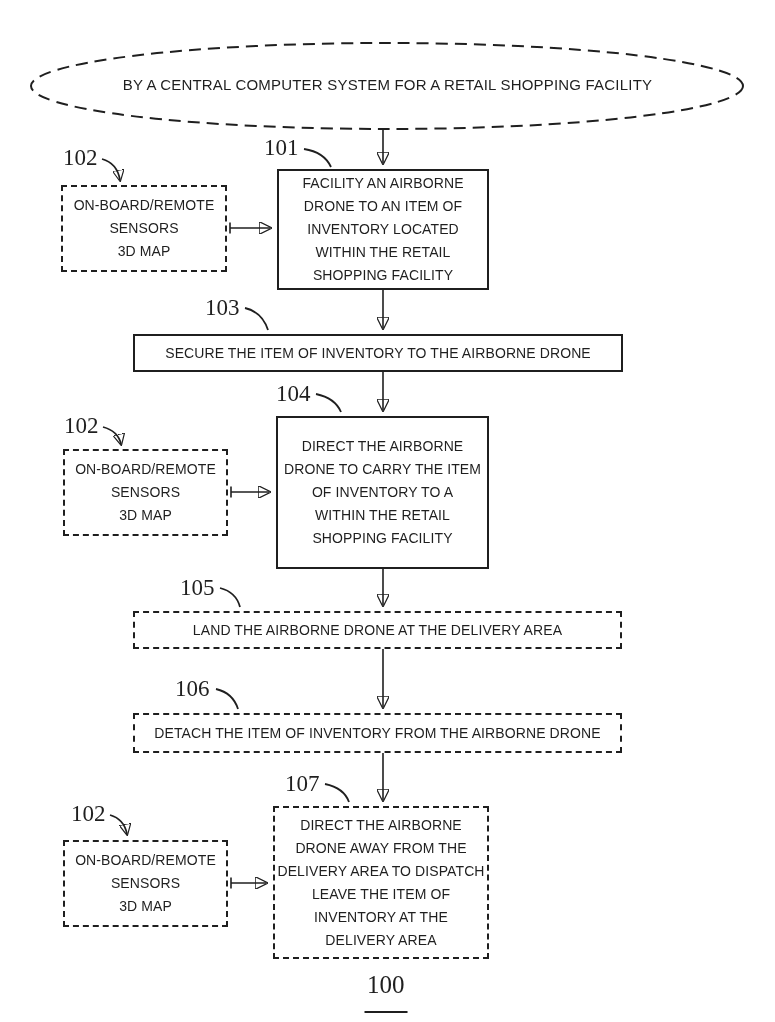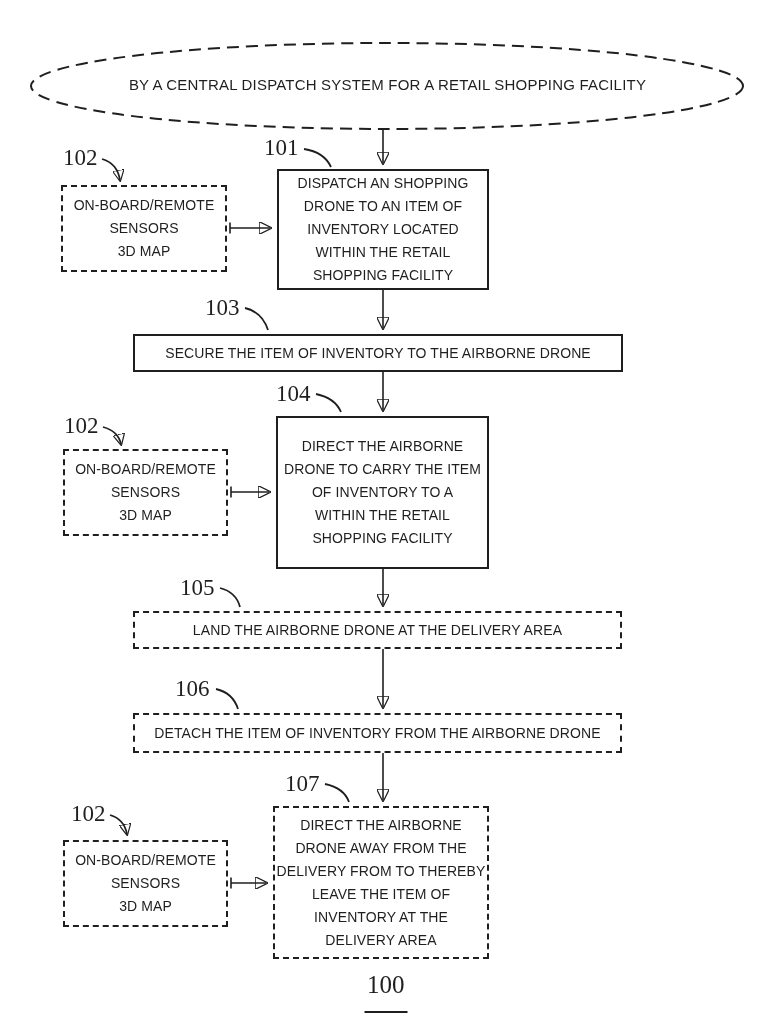--- a/index.html
+++ b/index.html
@@ -80,35 +80,35 @@
     <path d="M102,159 Q117,163 120,180" stroke-width="1.8" marker-end="url(#ahs)"></path>
     <path d="M245,308 Q262,312 268,330" stroke-width="1.8"></path>
     <path d="M316,394 Q335,398 341,412" stroke-width="1.8"></path>
     <path d="M103,427 Q118,431 121,444" stroke-width="1.8" marker-end="url(#ahs)"></path>
     <path d="M220,588 Q236,592 240,607" stroke-width="1.8"></path>
     <path d="M216,689 Q233,693 238,709" stroke-width="1.8"></path>
     <path d="M325,784 Q344,788 349,802" stroke-width="1.8"></path>
     <path d="M110,815 Q124,819 127,834" stroke-width="1.8" marker-end="url(#ahs)"></path>
   </svg>
 
-  <div class="oval-text">BY A CENTRAL DISPATCH SYSTEM FOR A RETAIL SHOPPING FACILITY</div>
+  <div class="oval-text">BY A CENTRAL COMPUTER SYSTEM FOR A RETAIL SHOPPING FACILITY</div>
 
   <div class="ref" style="left:264px;top:136px;">101</div>
   <div class="ref" style="left:63px;top:146px;">102</div>
   <div class="ref" style="left:205px;top:296px;">103</div>
   <div class="ref" style="left:276px;top:382px;">104</div>
   <div class="ref" style="left:64px;top:414px;">102</div>
   <div class="ref" style="left:180px;top:576px;text-align:center;">105</div>
   <div class="ref" style="left:175px;top:677px;">106</div>
   <div class="ref" style="left:285px;top:772px;">107</div>
   <div class="ref" style="left:71px;top:802px;">102</div>
 
   <div class="box" style="left:277px;top:169px;width:212px;height:121px;">
     <div class="box-text">
-      <span class="ln">DISPATCH AN SHOPPING</span>
+      <span class="ln">FACILITY AN AIRBORNE</span>
       <span class="ln">DRONE TO AN ITEM OF</span>
       <span class="ln">INVENTORY LOCATED</span>
       <span class="ln">WITHIN THE RETAIL</span>
       <span class="ln">SHOPPING FACILITY</span>
     </div>
   </div>
 
   <div class="box dashed" style="left:61px;top:185px;width:166px;height:87px;">
     <div class="box-text">
       <span class="ln">ON-BOARD/REMOTE</span>
@@ -150,21 +150,21 @@
   <div class="box dashed" style="left:133px;top:713px;width:489px;height:40px;">
     <div class="box-text">
       <span class="ln">DETACH THE ITEM OF INVENTORY FROM THE AIRBORNE DRONE</span>
     </div>
   </div>
 
   <div class="box dashed" style="left:273px;top:806px;width:216px;height:153px;">
     <div class="box-text">
       <span class="ln">DIRECT THE AIRBORNE</span>
       <span class="ln">DRONE AWAY FROM THE</span>
-      <span class="ln">DELIVERY FROM TO THEREBY</span>
+      <span class="ln">DELIVERY AREA TO DISPATCH</span>
       <span class="ln">LEAVE THE ITEM OF</span>
       <span class="ln">INVENTORY AT THE</span>
       <span class="ln">DELIVERY AREA</span>
     </div>
   </div>
 
   <div class="box dashed" style="left:63px;top:840px;width:165px;height:87px;">
     <div class="box-text">
       <span class="ln">ON-BOARD/REMOTE</span>
       <span class="ln">SENSORS</span>

